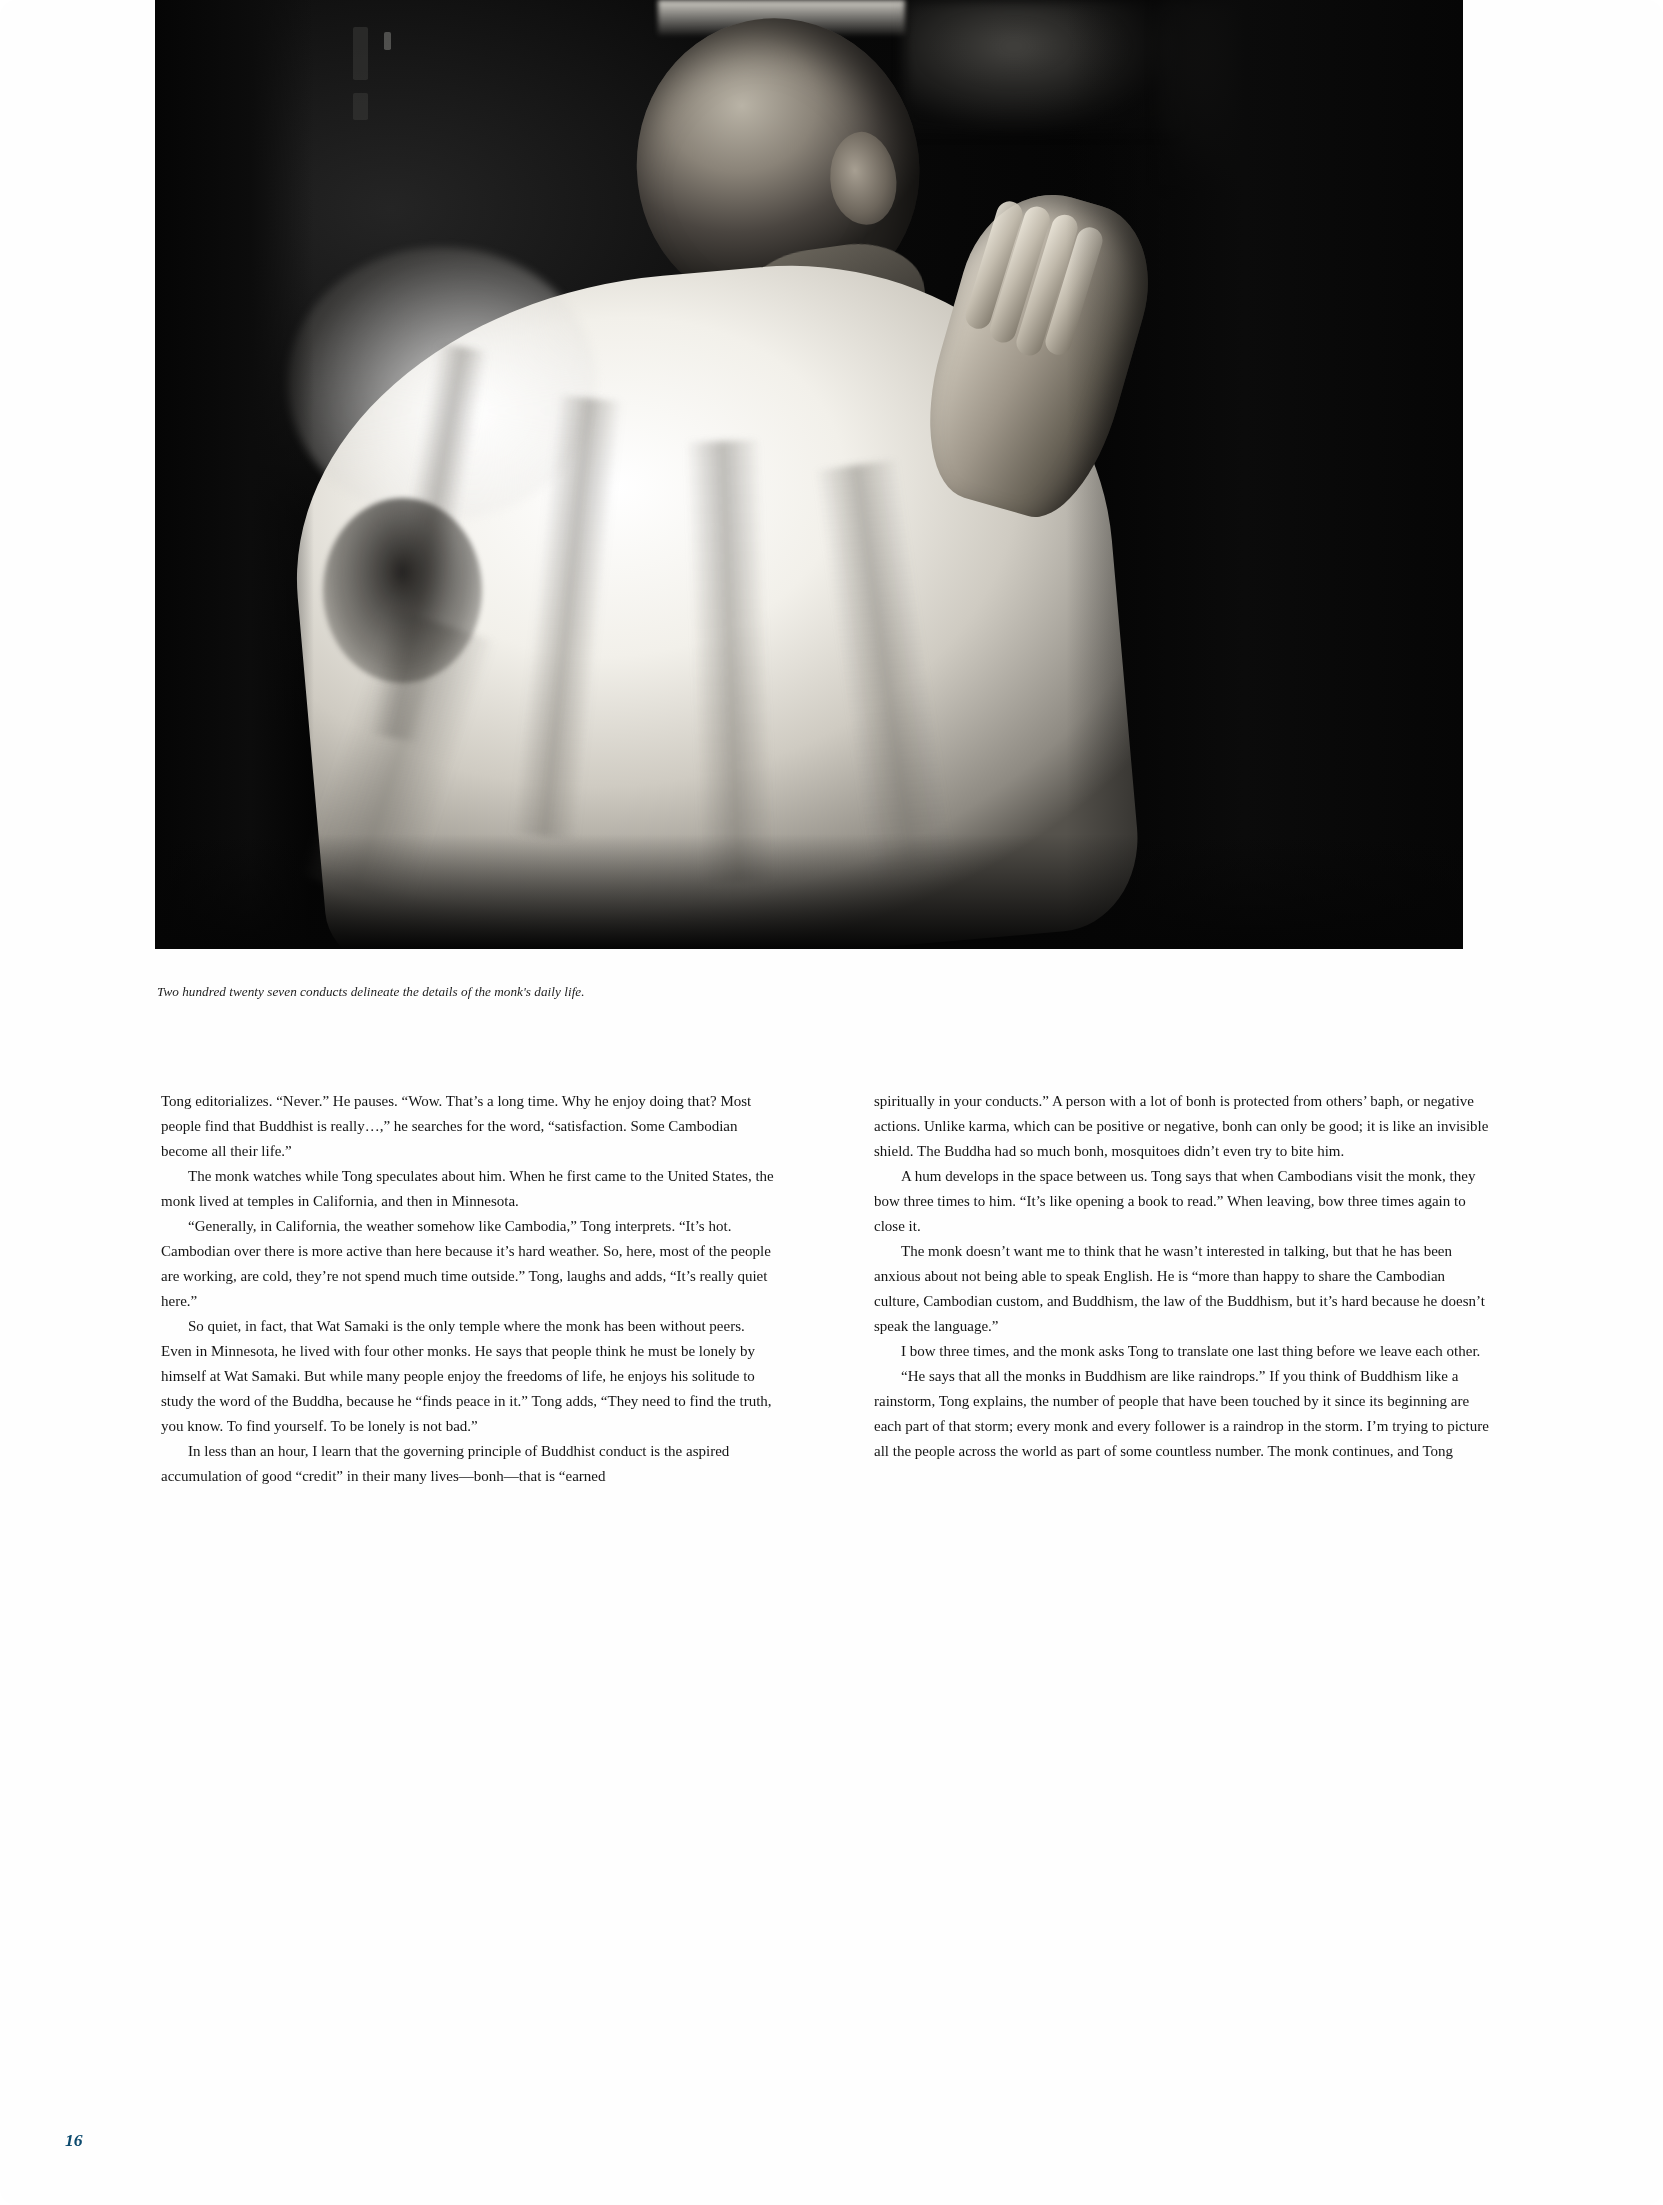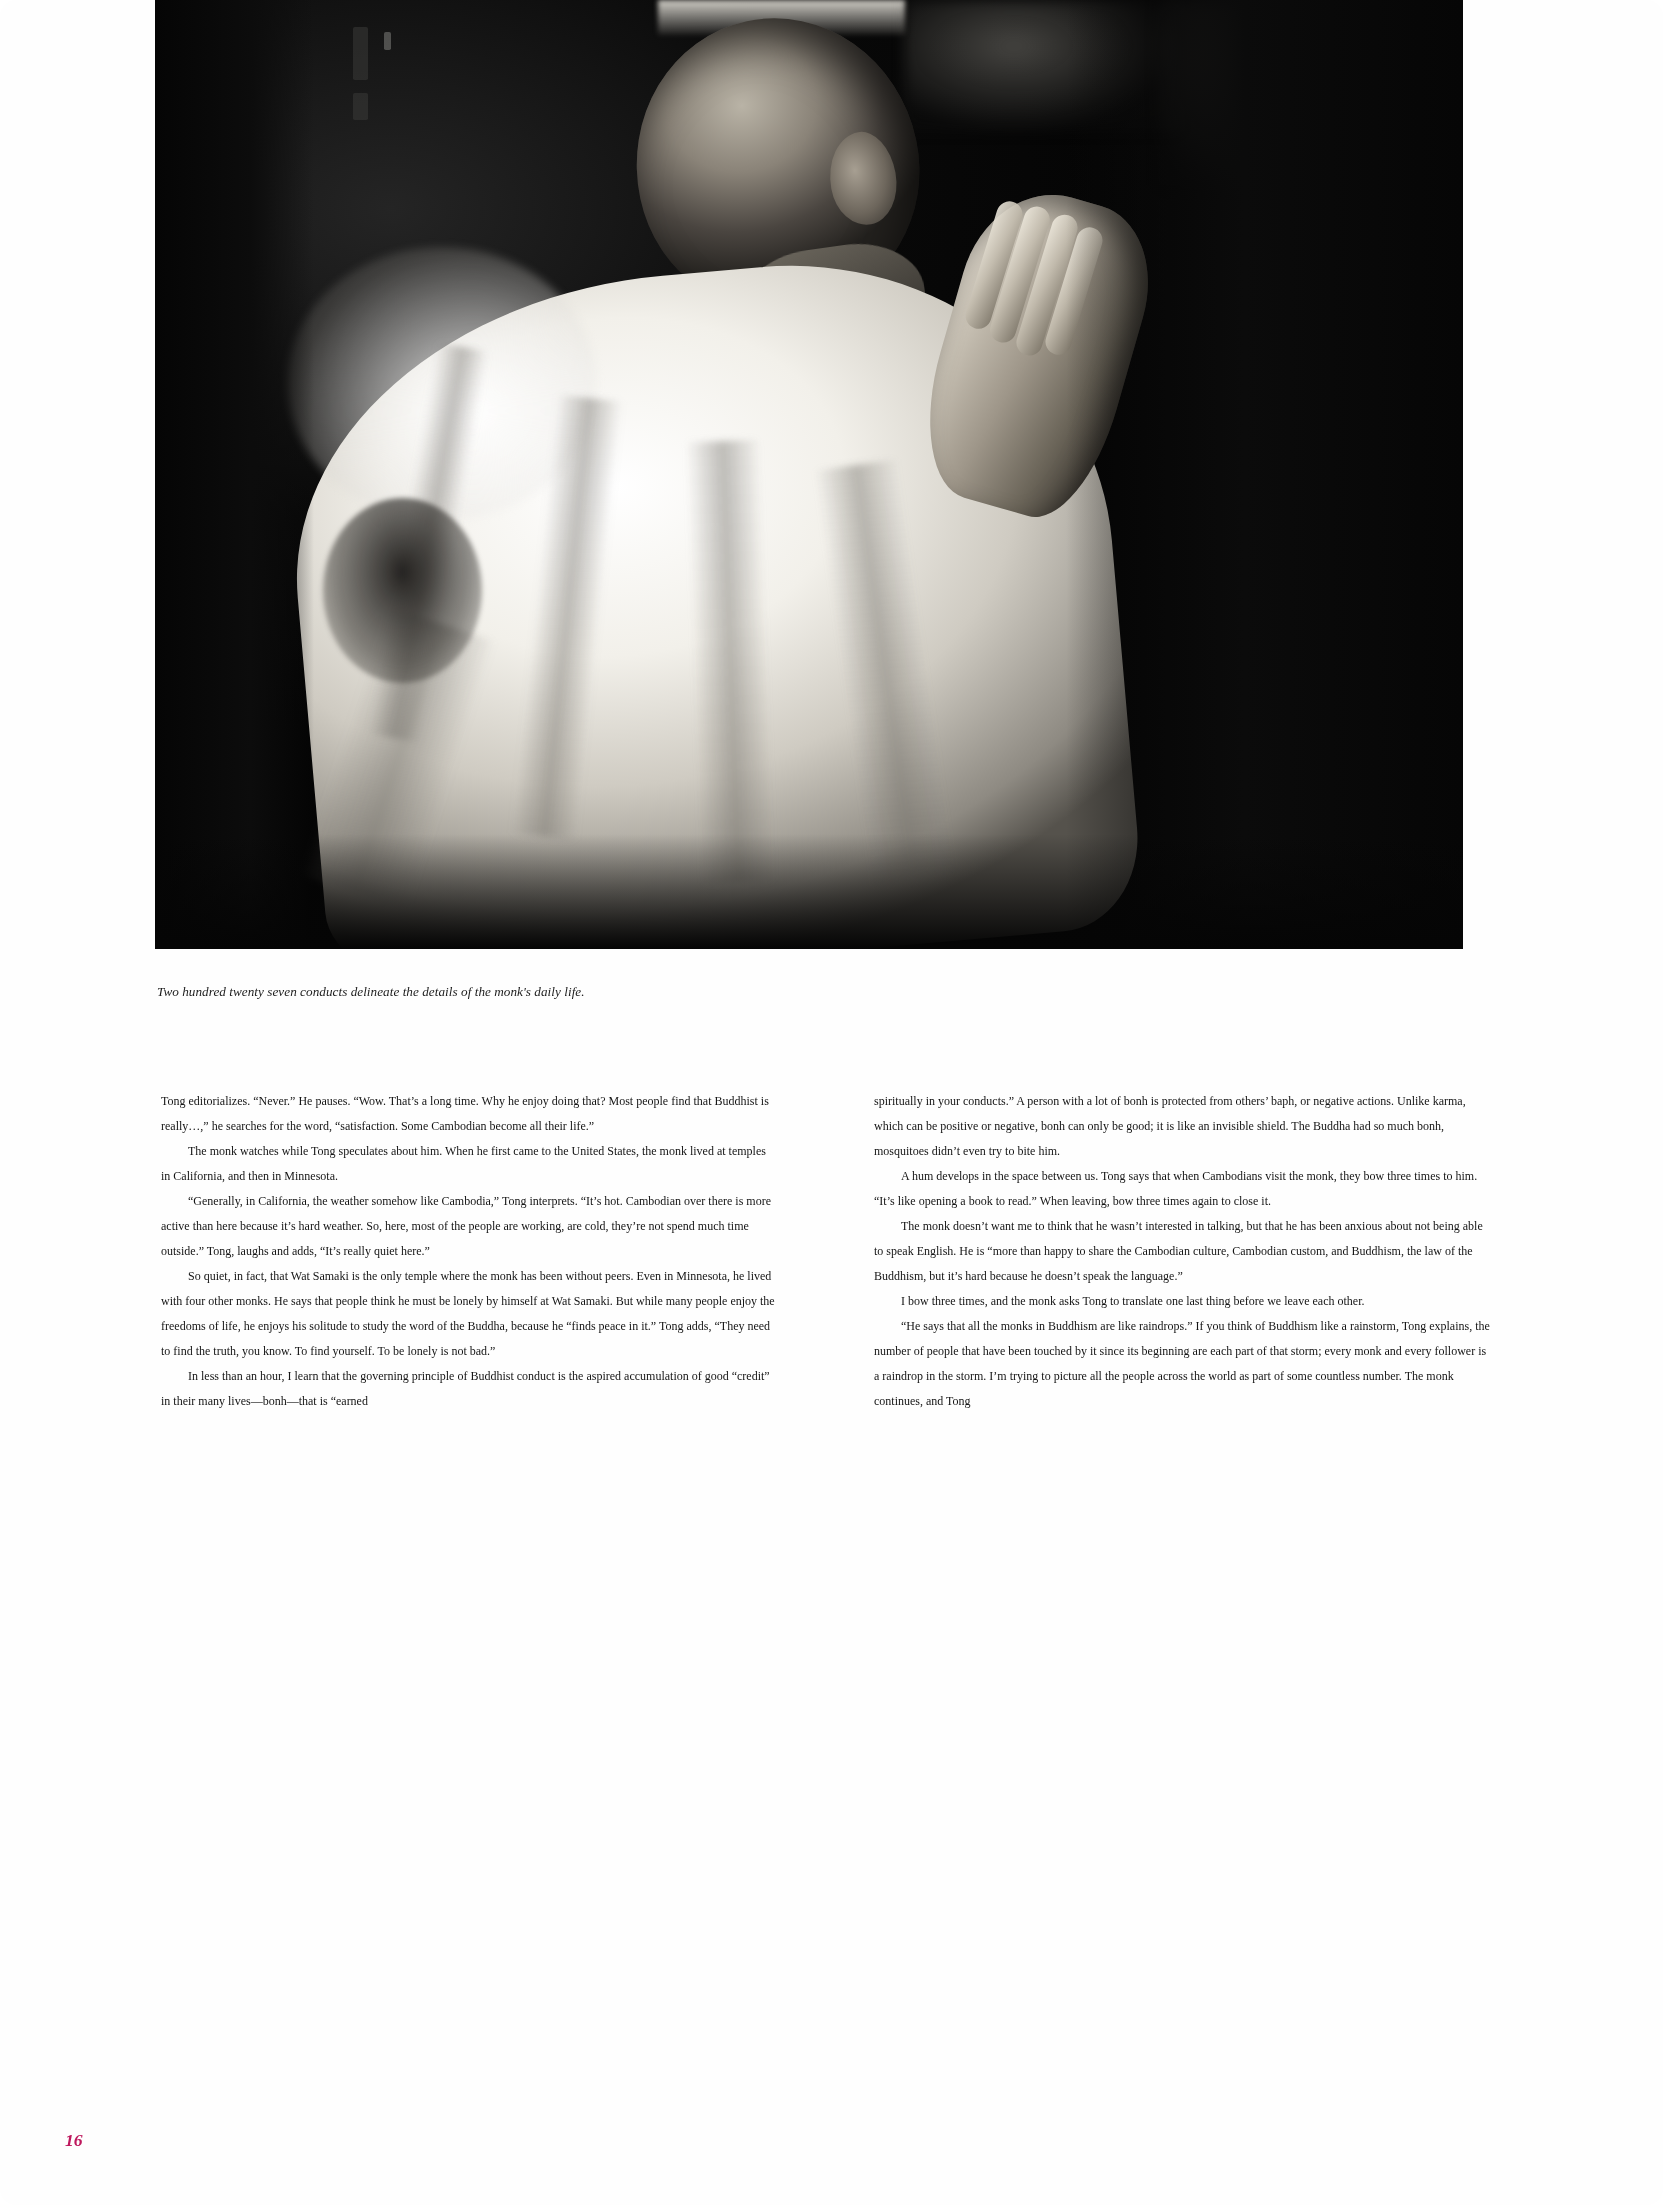--- a/index.html
+++ b/index.html
@@ -180,40 +180,40 @@
     font-size: 13.2px;
     letter-spacing: 0.04px;
     color: #1c1c1c;
   }
 
   
   .col {
     position: absolute;
     top: 1089px;
     width: 617px;
-    font-size: 12px;
+    font-size: 15px;
     line-height: 25px;
     color: #141414;
     text-align: left;
   }
   .col.left { left: 161px; }
   .col.right { left: 854px; margin-left: 20px; }
   .col p { margin: 0; }
   .col p.indent { text-indent: 27px; }
 
   
   .folio {
     position: absolute;
     left: 65px;
     top: 2130px;
     font-family: "Liberation Serif", serif;
     font-weight: bold;
     font-style: italic;
     font-size: 17.6px;
-    color: #be185d;
+    color: #0c4a6e;
   }
 </style>
 </head>
 <body>
 
 <div class="page">
 
   <div class="photo-wrap">
     <div class="photo">
       <div class="ph-topglow"></div>

